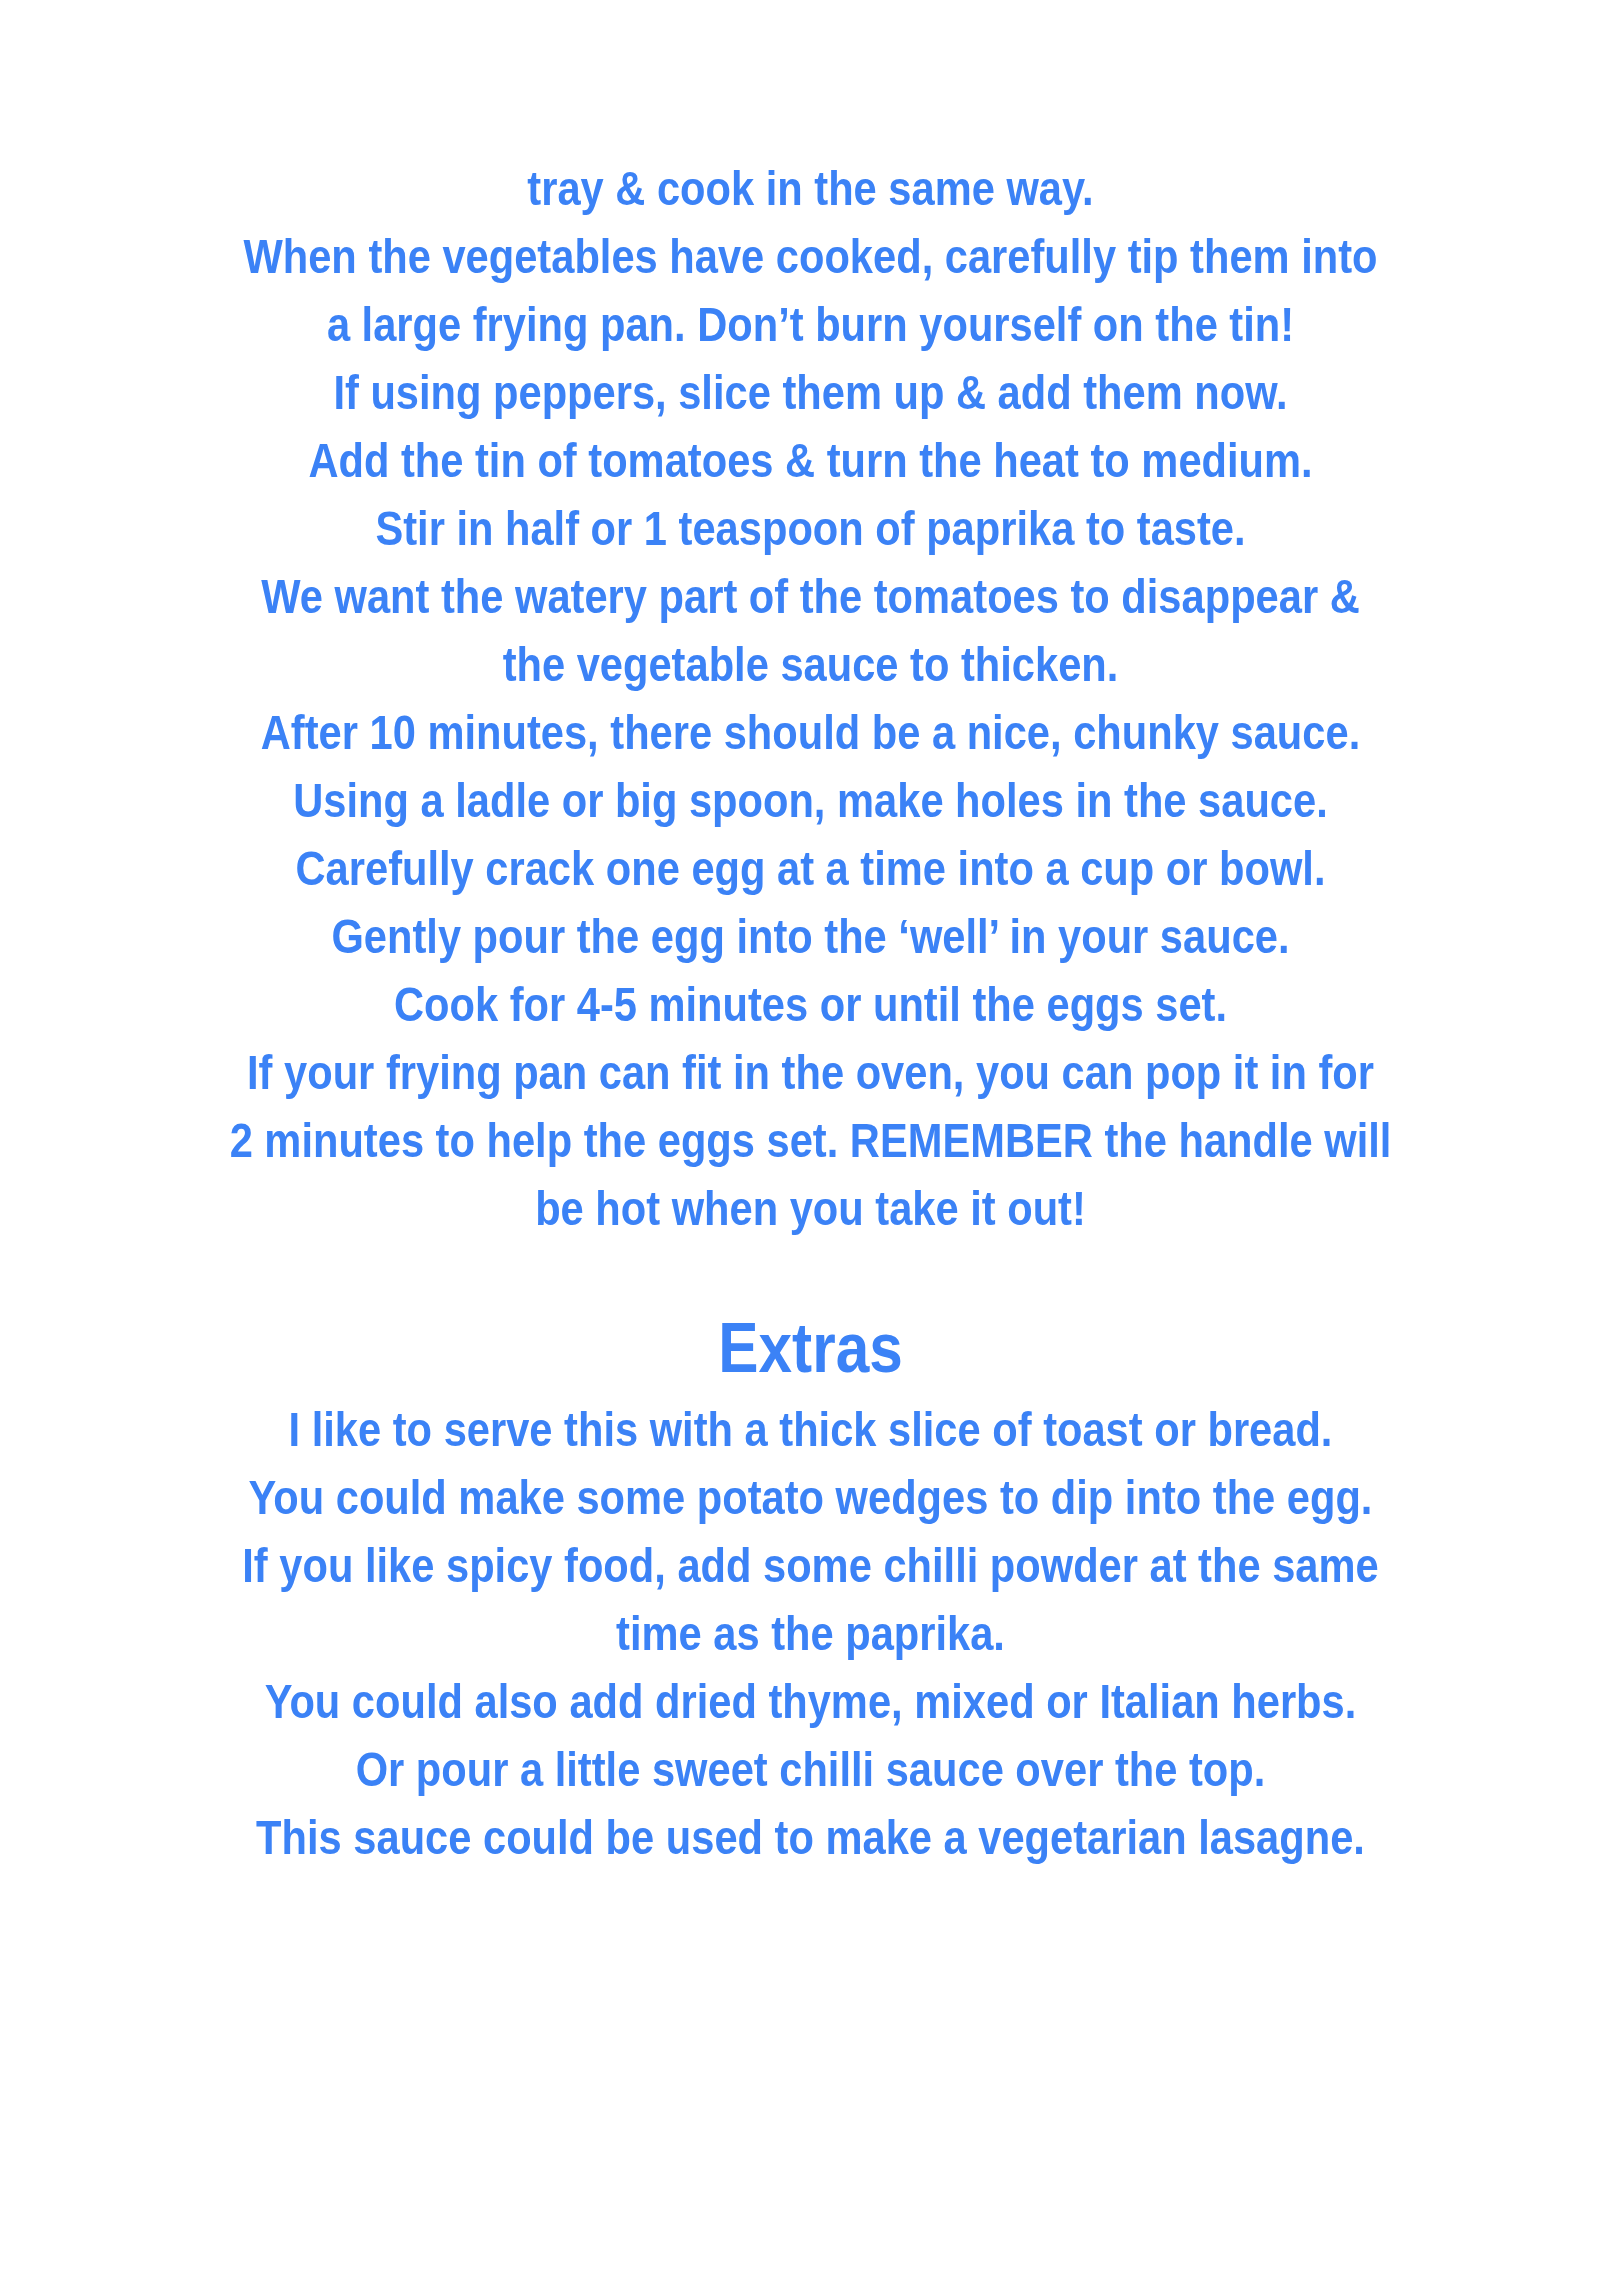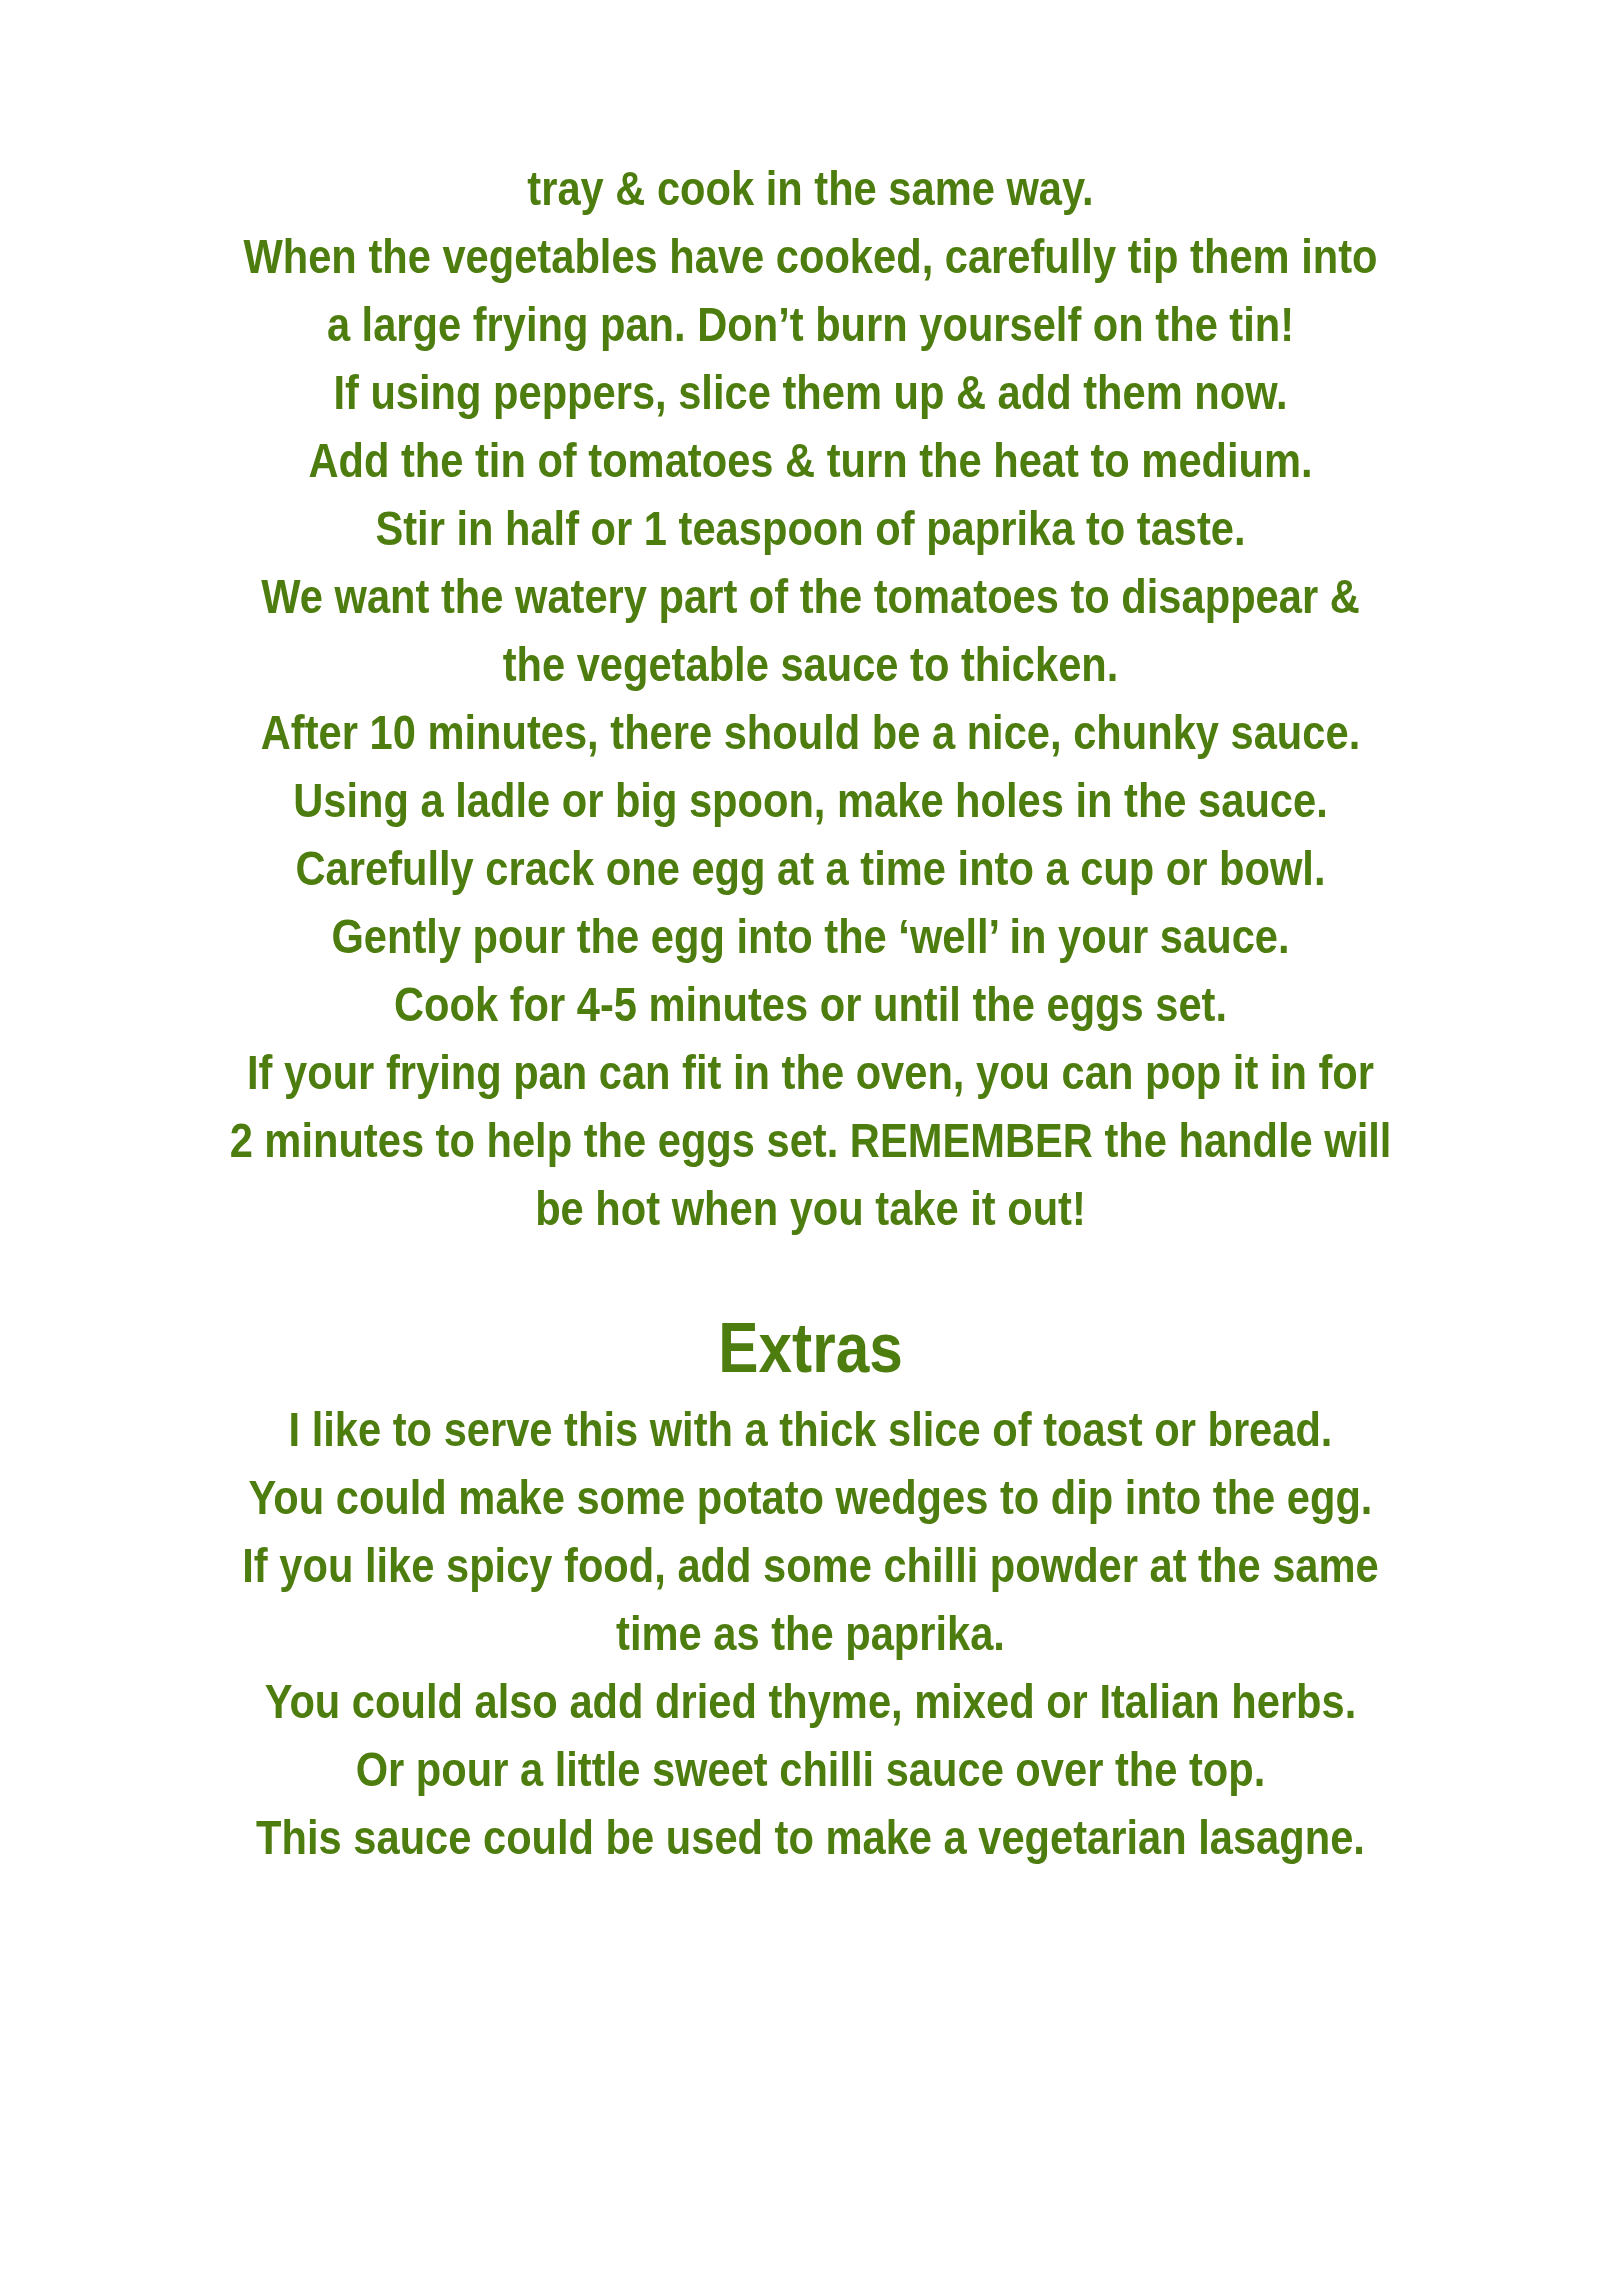--- a/index.html
+++ b/index.html
@@ -6,21 +6,21 @@
     margin: 0;
     padding: 0;
     background: #ffffff;
   }
   .page {
     position: relative;
     width: 1621px;
     height: 2293px;
     margin: 0 auto;
     background: #ffffff;
-    color: #4d7c0f;
+    color: #3b82f6;
     font-family: "Liberation Sans", sans-serif;
     box-sizing: border-box;
     padding-top: 154px;
     overflow: hidden;
   }
   .steps, .extras {
     width: 100%;
   }
   .line {
     font-size: 49px;

